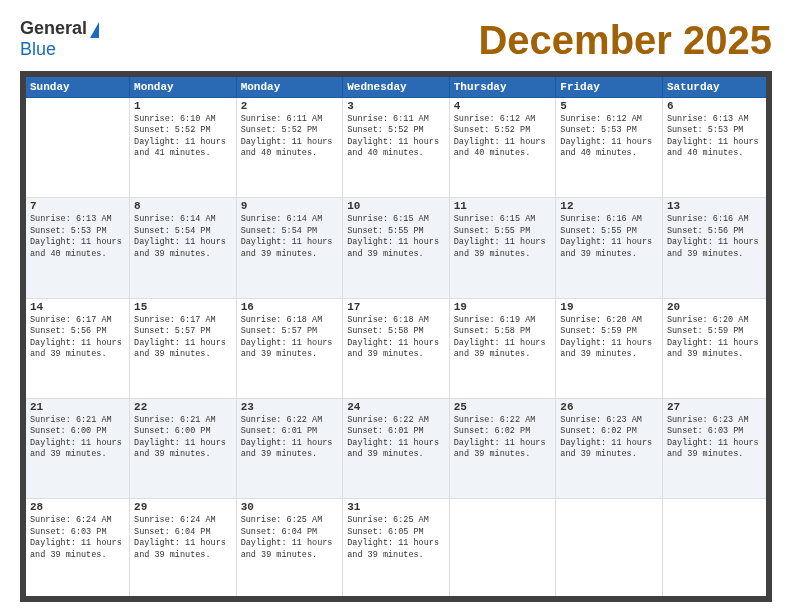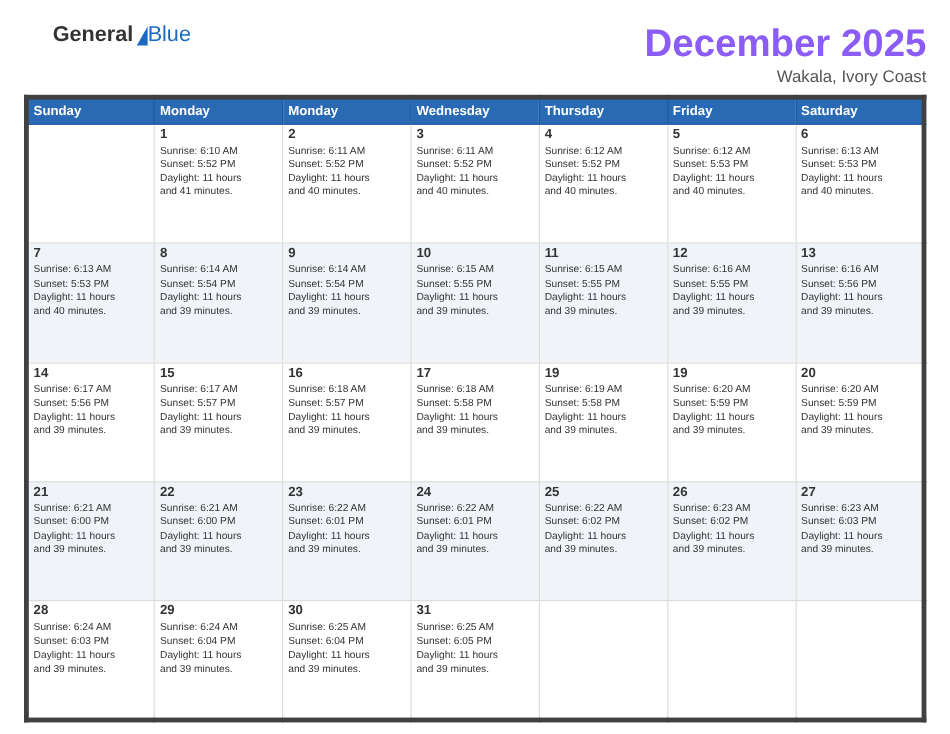--- a/index.html
+++ b/index.html
@@ -18,46 +18,46 @@
       flex-direction: column;
     }
     .header {
       display: flex;
       justify-content: space-between;
       align-items: flex-start;
       margin-bottom: 8px;
     }
     .logo {
       display: flex;
-      flex-direction: row;
+      flex-direction: column;
       align-items: flex-start;
-      margin-left: 24px;
     }
     .logo-line {
       display: flex;
       align-items: center;
     }
     .title-block {
       text-align: right;
     }
     .month-title {
-      font-size: 32px;
+      font-size: 40px;
       font-weight: bold;
-      color: #8b5cf6;
+      color: #a16207;
     }
     .location {
       font-size: 14px;
       color: #555;
     }
     .calendar {
       flex: 1;
-      border: 4px solid #404040;
+      border: 6px solid #404040;
       border-collapse: collapse;
       width: 100%;
       table-layout: fixed;
+      font-family: Liberation Mono, monospace;
     }
     .calendar th {
       background-color: #2a6ab5;
       color: #fff;
       font-size: 11px;
       font-weight: bold;
       padding: 4px 4px;
       text-align: left;
       border: 1px solid #1a5a9f;
     }
@@ -103,21 +103,20 @@
       <div class="logo-line">
         <span style="font-size:18px;font-weight:bold;color:#333;">General</span>
         <span style="display:inline-block;width:0;height:0;border-left:9px solid transparent;border-bottom:16px solid #1a6bbf;margin-left:3px;margin-bottom:-2px;"></span>
       </div>
       <div class="logo-line">
         <span style="font-size:18px;font-weight:normal;color:#1a6bbf;">Blue</span>
       </div>
     </div>
     <div class="title-block">
       <div class="month-title">December 2025</div>
-      <div class="location">Wakala, Ivory Coast</div>
     </div>
   </div>
 
   <table class="calendar">
     <thead>
       <tr>
       <th>Sunday</th>
           <th>Monday</th>
           <th>Monday</th>
           <th>Wednesday</th>

